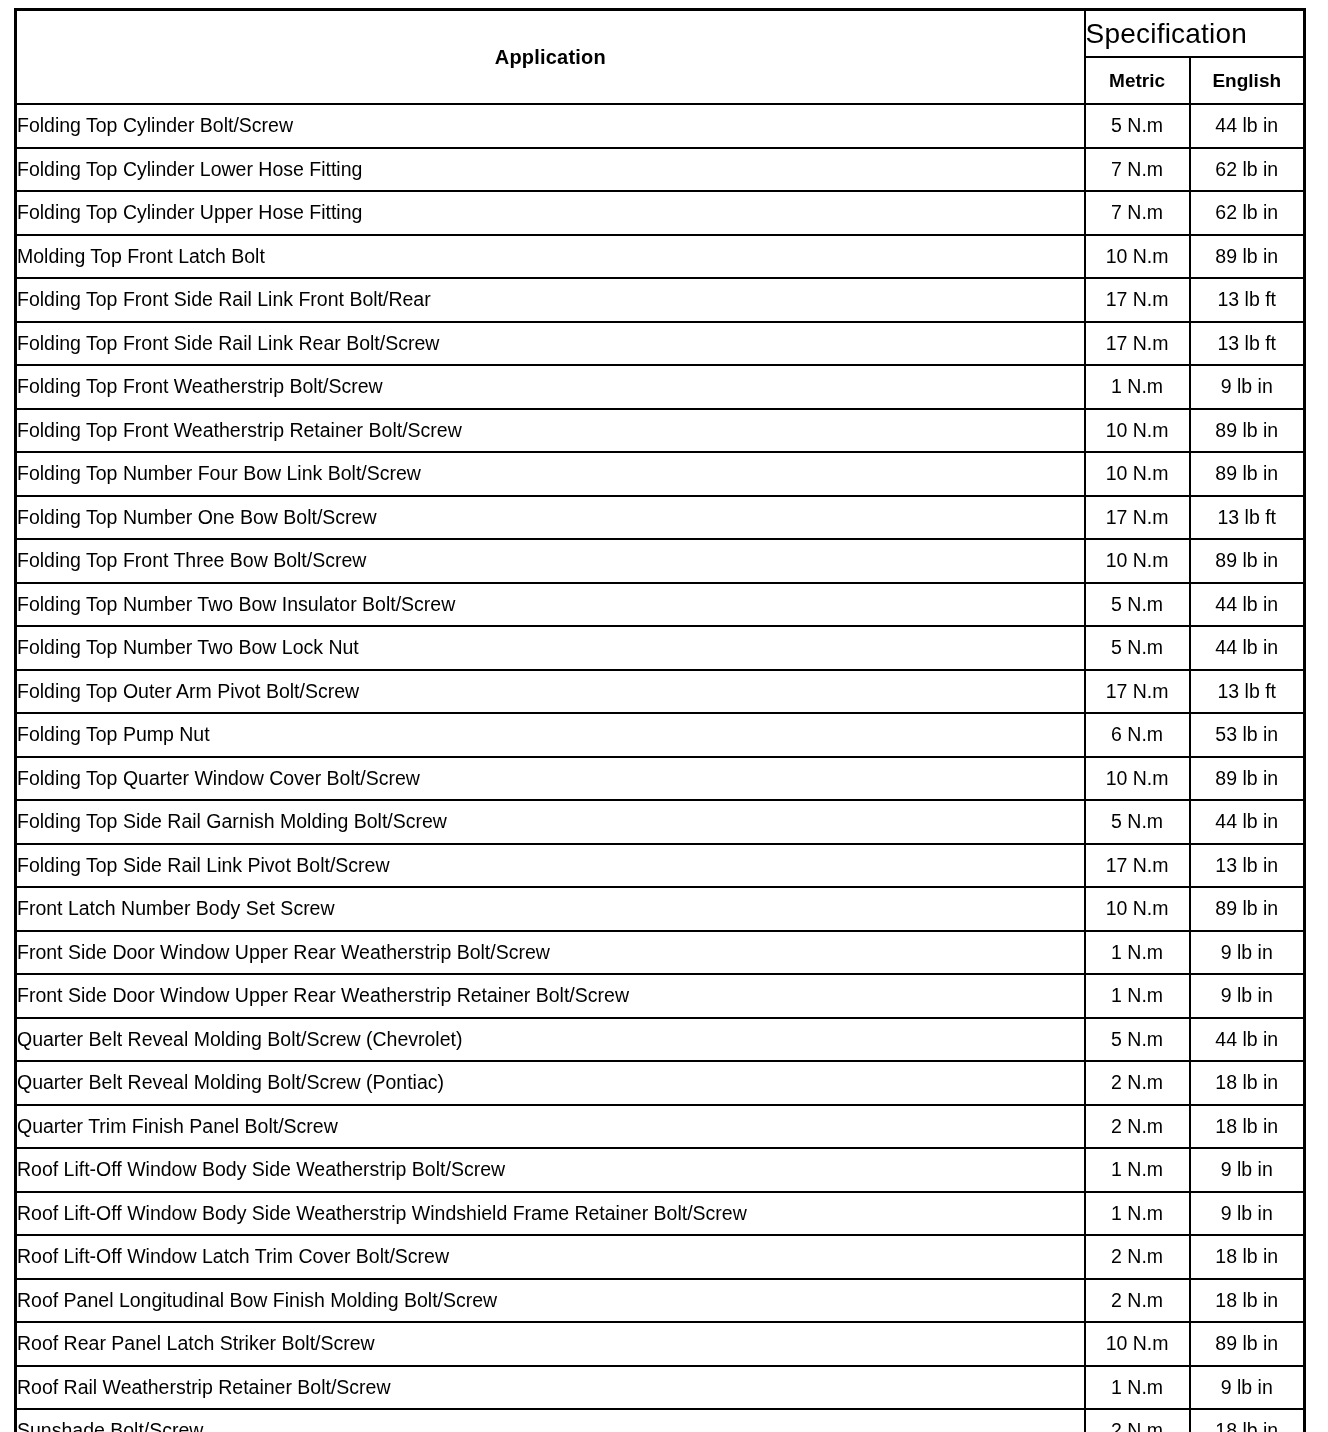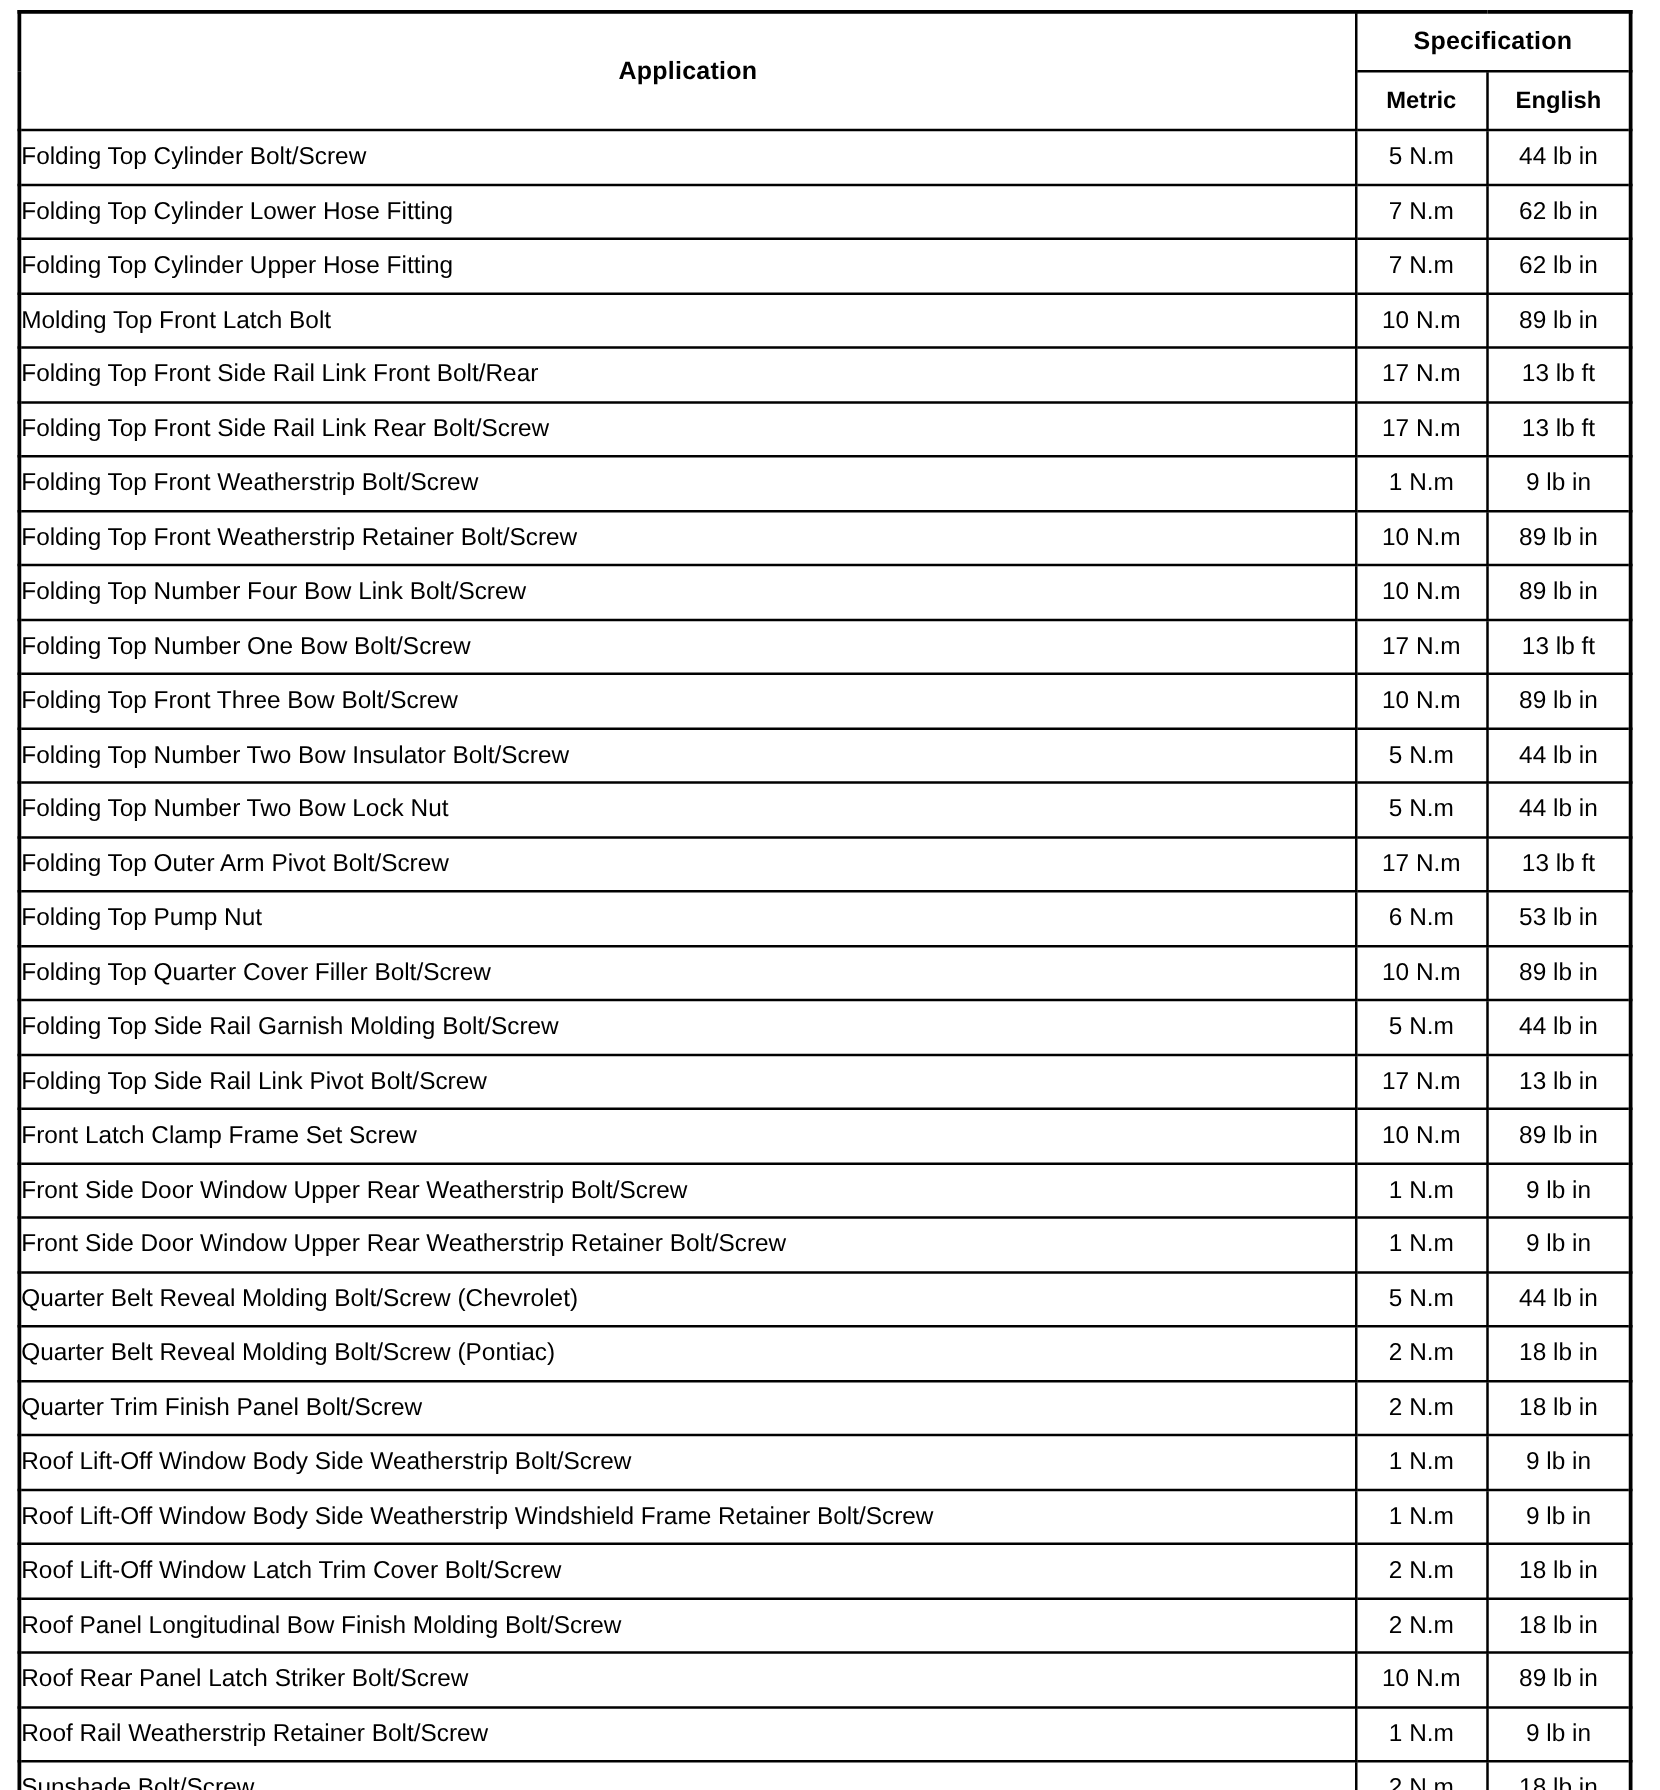--- a/index.html
+++ b/index.html
@@ -39,23 +39,23 @@
   col.col-eng   { width: 114px; }
 
   th.app-head {
     font-size: 20px;
     font-weight: bold;
     text-align: center;
     height: 92px;
     letter-spacing: 0.2px;
   }
   th.spec-head {
-    font-size: 20px;
-    font-weight: bold;
-    text-align: center;
+    font-size: 28px;
+    font-weight: normal;
+    text-align: left;
     height: 44px;
     letter-spacing: 0.2px;
   }
   th.sub-head {
     font-size: 19px;
     font-weight: bold;
     text-align: center;
     height: 44px;
   }
   td.app-cell {
@@ -165,36 +165,36 @@
           <td class="app-cell">Folding Top Outer Arm Pivot Bolt/Screw</td>
           <td class="val-cell">17 N.m</td>
           <td class="val-cell">13 lb ft</td>
         </tr>
         <tr>
           <td class="app-cell">Folding Top Pump Nut</td>
           <td class="val-cell">6 N.m</td>
           <td class="val-cell">53 lb in</td>
         </tr>
         <tr>
-          <td class="app-cell">Folding Top Quarter Cover Filler Bolt/Screw</td>
+          <td class="app-cell">Folding Top Quarter Window Cover Bolt/Screw</td>
           <td class="val-cell">10 N.m</td>
           <td class="val-cell">89 lb in</td>
         </tr>
         <tr>
           <td class="app-cell">Folding Top Side Rail Garnish Molding Bolt/Screw</td>
           <td class="val-cell">5 N.m</td>
           <td class="val-cell">44 lb in</td>
         </tr>
         <tr>
           <td class="app-cell">Folding Top Side Rail Link Pivot Bolt/Screw</td>
           <td class="val-cell">17 N.m</td>
           <td class="val-cell">13 lb in</td>
         </tr>
         <tr>
-          <td class="app-cell">Front Latch Clamp Frame Set Screw</td>
+          <td class="app-cell">Front Latch Number Body Set Screw</td>
           <td class="val-cell">10 N.m</td>
           <td class="val-cell">89 lb in</td>
         </tr>
         <tr>
           <td class="app-cell">Front Side Door Window Upper Rear Weatherstrip Bolt/Screw</td>
           <td class="val-cell">1 N.m</td>
           <td class="val-cell">9 lb in</td>
         </tr>
         <tr>
           <td class="app-cell">Front Side Door Window Upper Rear Weatherstrip Retainer Bolt/Screw</td>

